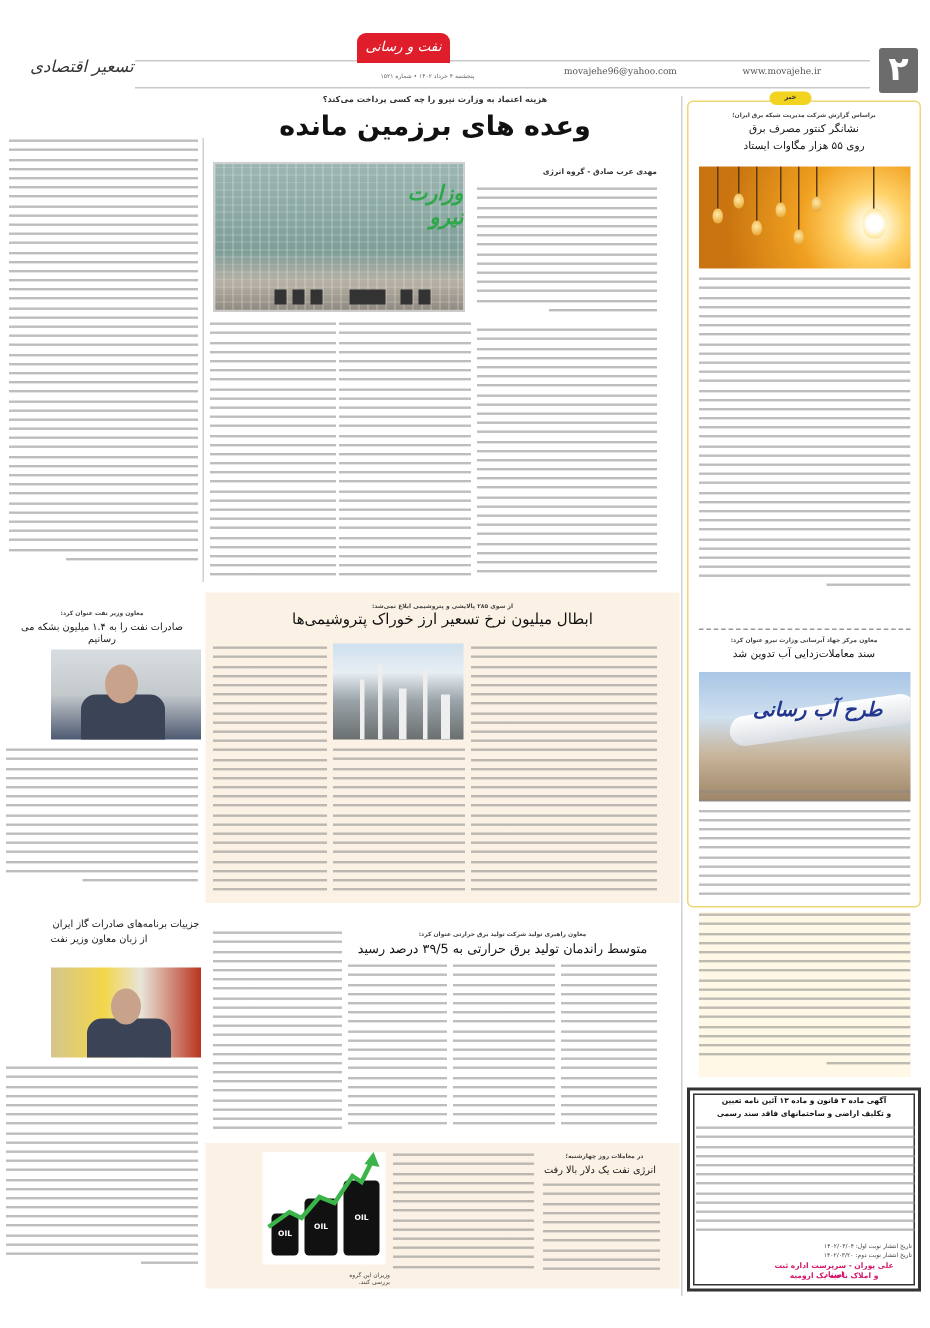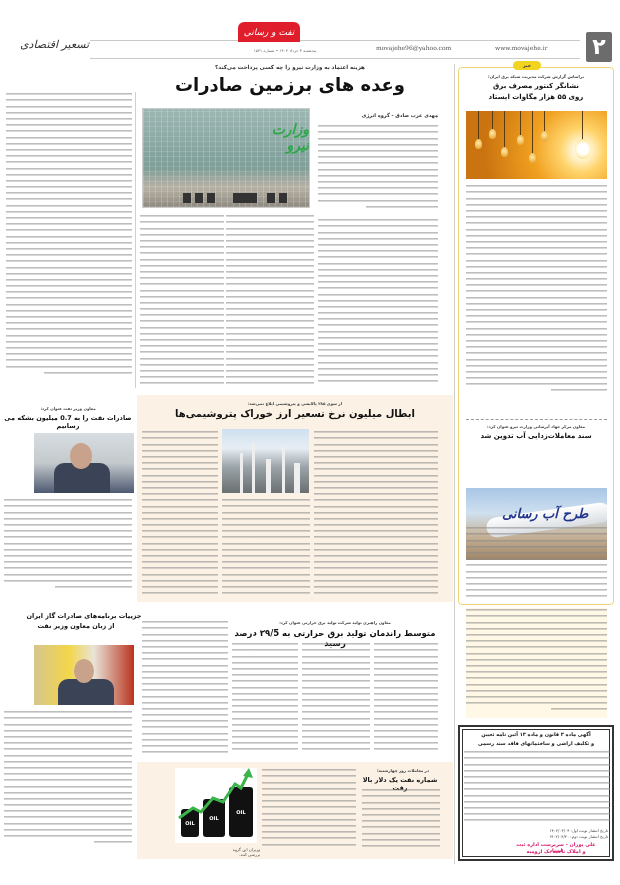--- a/index.html
+++ b/index.html
@@ -29,21 +29,21 @@
   .img-ministry .grid { position:absolute; inset:0; background-image: repeating-linear-gradient(90deg, rgba(255,255,255,.18) 0 1px, transparent 1px 6px), repeating-linear-gradient(0deg, rgba(255,255,255,.12) 0 1px, transparent 1px 5px); }
   .img-ministry .sign { position:absolute; left:60px; top:12px; font-size:14px; font-weight:bold; color:#2ea84a; font-style: italic; padding-left: 44px; }
   .img-ministry .door { position:absolute; bottom:4px; width:8px; height:10px; background:#333; }
 
   
   .sidebar-box { position: absolute; left: 458px; top: 67px; width: 156px; height: 538px; border: 1px solid #f0d774; border-radius: 4px; background: #fff; }
   .yellow-tab { position: absolute; left: 513px; top: 61px; width: 28px; height: 9px; background: #f2d420; border-radius: 5px; font-size: 4.5px; text-align: center; line-height: 9px; color: #333; font-weight: bold; }
   .img-bulbs { position: absolute; left: 466px; top: 111px; width: 141px; height: 68px; background: radial-gradient(circle at 82% 58%, #fff8dd 0 6%, #ffd36a 18%, #f0a020 40%, #c97410 80%); overflow: hidden; }
   .bulb { position: absolute; width: 7px; height: 10px; border-radius: 50% 50% 45% 45%; background: radial-gradient(circle at 45% 40%, #ffe9a6, #e39a20); }
   .bulb-line { position:absolute; width:1px; background:#5a3a10; top:0; }
-  .img-water { position: absolute; left: 466px; top: 448px; width: 141px; height: 72px; background: linear-gradient(180deg,#a9c6e6 0%, #cfe0ef 35%, #c7b49a 65%, #9f8566 100%); overflow: hidden; margin-top: 40px; }
+  .img-water { position: absolute; left: 466px; top: 448px; width: 141px; height: 86px; background: linear-gradient(180deg,#a9c6e6 0%, #cfe0ef 35%, #c7b49a 65%, #9f8566 100%); overflow: hidden; }
   .img-water .pipe { position:absolute; left:20px; top:22px; width:125px; height:20px; background: linear-gradient(180deg,#fff,#d9dde2); border-radius: 10px; transform: rotate(-8deg); }
   .img-water .label { position:absolute; left:36px; top:18px; font-size:13px; font-weight:bold; font-style:italic; color:#23378e; }
   .dashed-sep { position: absolute; left: 466px; width: 141px; border-top: 1px dashed #999; }
 
   
   .notice-box { position: absolute; left: 458px; top: 725px; width: 156px; height: 136px; border: 2px solid #333; background: #fff; }
   .notice-box:before { content:""; position:absolute; inset:2px; border:0.6px solid #333; }
   .notice-title { position: absolute; width: 140px; text-align: center; font-size: 5px; font-weight: bold; color: #111; }
   .notice-sign { position: absolute; font-size: 5px; font-weight: bold; color: #d3196b; text-align: center; width: 80px; }
 
@@ -53,38 +53,38 @@
   .img-refinery { position: absolute; left: 222px; top: 429px; width: 87px; height: 64px; background: linear-gradient(180deg,#cfe0ef 0%, #e7eef4 30%, #9aa3a8 60%, #6a6f70 100%); overflow: hidden; }
   .tower { position: absolute; bottom: 0; width: 3px; background: #eee; }
   .img-oil { position: absolute; left: 175px; top: 768px; width: 82px; height: 75px; background: #fff; overflow: hidden; }
   .barrel { position: absolute; bottom: 6px; background: #111; border-radius: 3px; color: #fff; font-size: 5px; font-weight: bold; text-align: center; }
   .img-person1 { position: absolute; left: 34px; top: 433px; width: 100px; height: 60px; background: linear-gradient(180deg,#d7dde1 0%, #c4c9cc 50%, #4e5a72 100%); overflow: hidden; }
   .img-person2 { position: absolute; left: 34px; top: 645px; width: 100px; height: 60px; background: linear-gradient(90deg,#d6c58e 0%, #f3d64a 35%, #e8e4d8 60%, #b9341f 100%); overflow: hidden; }
   .head { position:absolute; border-radius:50%; background:#c9a28b; }
   .body { position:absolute; border-radius: 10px 10px 0 0; background:#3b4357; }
 
   .col-rule { position: absolute; width: 0.6px; background: #cfcfcf; }
-  .sub-hl { position: absolute; text-align: center; font-weight: bold; color: #111; }
+  .sub-hl { position: absolute; text-align: center; font-weight: normal; color: #111; }
   .sub-kicker { position: absolute; text-align: center; font-size: 4px; color: #444; font-weight: bold; }
   .caption { position: absolute; font-size: 4px; color: #444; }
 </style>
 </head>
 <body>
 
 <div class="page-num">۲</div>
 <div class="masthead-line" style="top:40px;"></div>
 <div class="masthead-line" style="top:58px;"></div>
 <div class="site-url" style="left:495px;">www.movajehe.ir</div>
 <div class="email" style="left:376px;">movajehe96@yahoo.com</div>
 <div class="section-badge">نفت و رسانی</div>
 <div class="date-line">پنجشنبه ۴ خرداد ۱۴۰۲ • شماره ۱۵۲۱</div>
 <div class="brand">تسعیر اقتصادی</div>
 
 <div class="kicker" style="left:140px; top:64px; width:300px;">هزینه اعتماد به وزارت نیرو را چه کسی پرداخت می‌کند؟</div>
-<div class="headline-big" style="left:140px; top:74px; width:300px; font-size:18px;">وعده های برزمین صادرات</div>
+<div class="headline-big" style="left:140px; top:74px; width:300px; font-size:18px;">وعده های برزمین مانده</div>
 
 <div class="img-ministry">
   <div class="grid"></div>
   <div class="sign">وزارت نیرو</div>
   <div class="door" style="left:40px;"></div>
     <div class="door" style="left:52px;"></div>
     <div class="door" style="left:64px;"></div>
   <div class="door" style="left:90px; width:24px;"></div>
   <div class="door" style="left:124px;"></div>
     <div class="door" style="left:136px;"></div>
@@ -456,21 +456,21 @@
     <span class="line"></span>
     <span class="line"></span>
     <span class="line"></span>
     <span class="line"></span>
     <span class="line"></span>
     <span class="line"></span>
     <span class="line"></span>
 </div>
 
 <div class="sub-kicker" style="left:4px; top:406px; width:128px;">معاون وزیر نفت عنوان کرد:</div>
-<div class="sub-hl" style="left:4px; top:414px; width:128px; font-size:6.5px;">صادرات نفت را به 0.7 میلیون بشکه می رسانیم</div>
+<div class="sub-hl" style="left:4px; top:414px; width:128px; font-size:6.5px;">صادرات نفت را به ۱.۴ میلیون بشکه می رسانیم</div>
 <div class="img-person1">
   <div class="body" style="left:20px; top:30px; width:56px; height:34px;"></div>
   <div class="head" style="left:36px; top:10px; width:22px; height:26px;"></div>
 </div>
 <div class="col-text" style="left:4px; top:498px; width:128px; height:98px;">
   <span class="line"></span>
     <span class="line"></span>
     <span class="line"></span>
     <span class="line"></span>
     <span class="line"></span>
@@ -480,21 +480,21 @@
     <span class="line"></span>
     <span class="line"></span>
     <span class="line"></span>
     <span class="line"></span>
     <span class="line"></span>
     <span class="line"></span>
     <span class="line" style="width:60%;margin-left:auto;"></span>
 </div>
 
 <div class="sub-hl" style="left:20px; top:612px; width:128px; font-size:6.5px;">جزییات برنامه‌های صادرات گاز ایران</div>
-<div class="sub-hl" style="left:12px; top:622px; width:128px; font-size:6.5px;">از زبان معاون وزیر نفت</div>
+<div class="sub-hl" style="left:2px; top:622px; width:128px; font-size:6.5px;">از زبان معاون وزیر نفت</div>
 <div class="img-person2">
   <div class="body" style="left:24px; top:34px; width:56px; height:30px;"></div>
   <div class="head" style="left:40px; top:14px; width:20px; height:24px;"></div>
 </div>
 <div class="col-text" style="left:4px; top:710px; width:128px; height:140px;">
   <span class="line"></span>
     <span class="line"></span>
     <span class="line"></span>
     <span class="line"></span>
     <span class="line"></span>
@@ -599,21 +599,21 @@
     <span class="line"></span>
     <span class="line"></span>
     <span class="line"></span>
     <span class="line"></span>
     <span class="line"></span>
     <span class="line"></span>
 </div>
 
 <div class="beige-band2"></div>
 <div class="sub-kicker" style="left:366px; top:768px; width:74px;">در معاملات روز چهارشنبه؛</div>
-<div class="sub-hl" style="left:360px; top:776px; width:80px; font-size:6.5px;">شماره نفت یک دلار بالا رفت</div>
+<div class="sub-hl" style="left:360px; top:776px; width:80px; font-size:6.5px;">انرژی نفت یک دلار بالا رفت</div>
 <div class="col-text" style="left:362px; top:788px; width:78px; height:66px;">
   <span class="line"></span>
     <span class="line"></span>
     <span class="line"></span>
     <span class="line"></span>
     <span class="line"></span>
     <span class="line"></span>
     <span class="line"></span>
     <span class="line"></span>
     <span class="line"></span>

